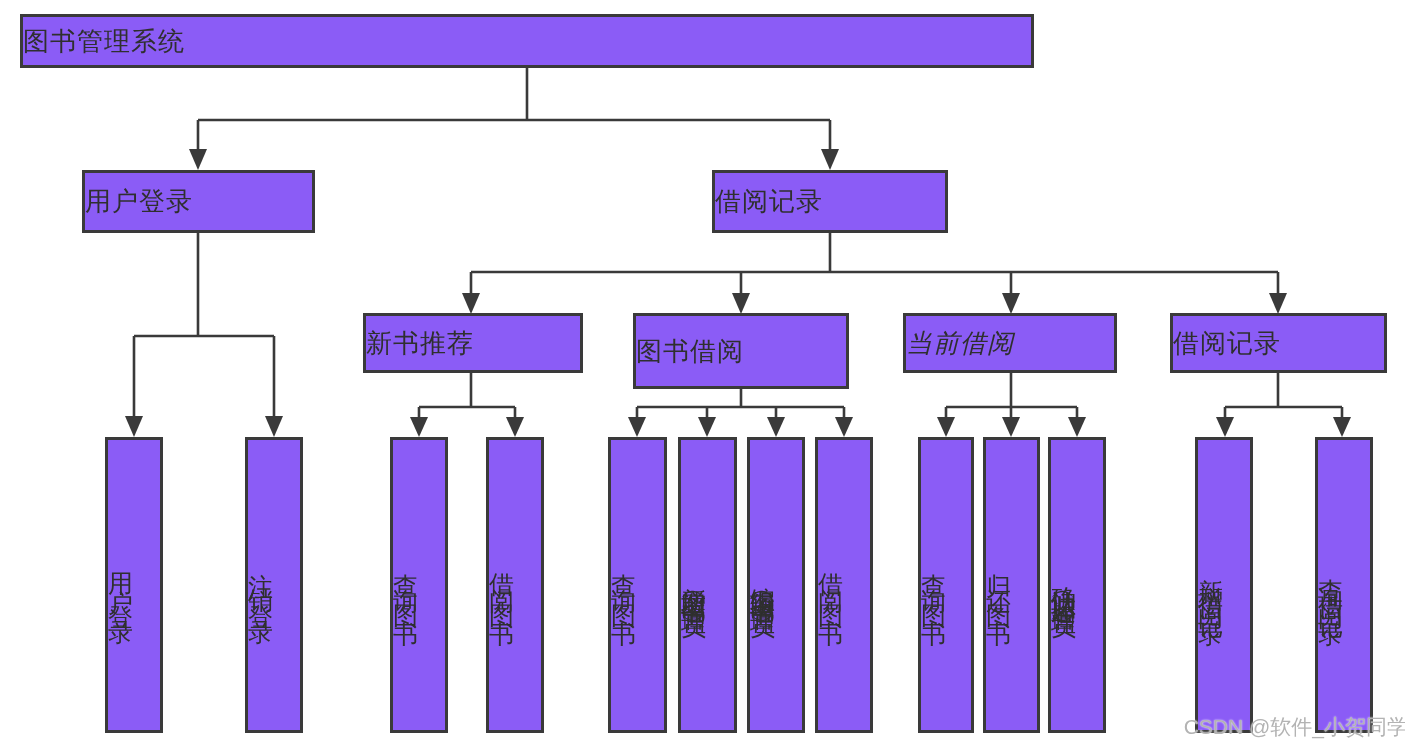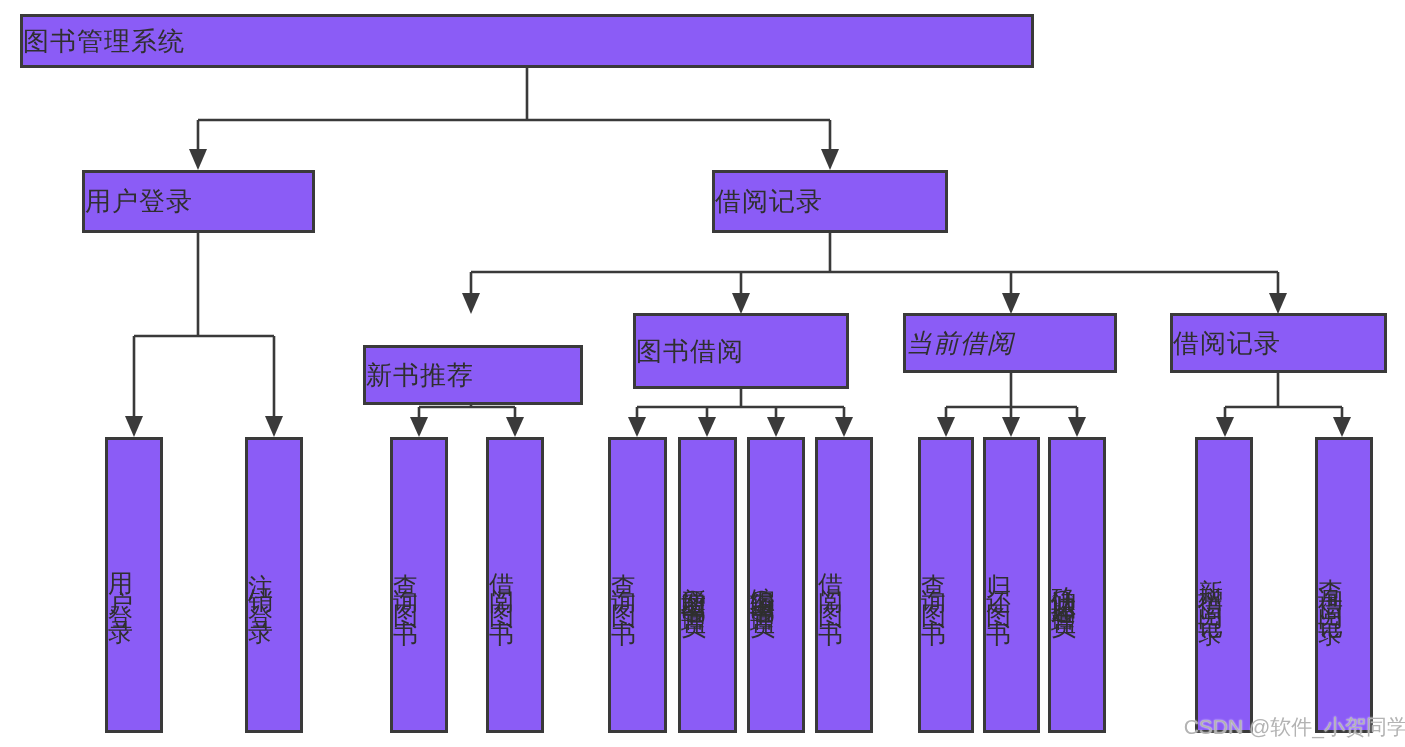--- a/index.html
+++ b/index.html
@@ -88,21 +88,21 @@
     <span>图书管理系统</span>
   </div>
 
   <div class="box hnode" style="left:82px;top:170px;width:233px;height:63px;">
     <span>用户登录</span>
   </div>
   <div class="box hnode" style="left:712px;top:170px;width:236px;height:63px;">
     <span>借阅记录</span>
   </div>
 
-  <div class="box hnode" style="left:363px;top:313px;width:220px;height:60px;margin-top:32px;">
+  <div class="box hnode" style="left:363px;top:313px;width:220px;height:60px;">
     <span>新书推荐</span>
   </div>
   <div class="box hnode" style="left:633px;top:313px;width:216px;height:76px;">
     <span>图书借阅</span>
   </div>
   <div class="box hnode" style="left:903px;top:313px;width:214px;height:60px;font-style:italic;">
     <span>当前借阅</span>
   </div>
   <div class="box hnode" style="left:1170px;top:313px;width:217px;height:60px;">
     <span>借阅记录</span>

